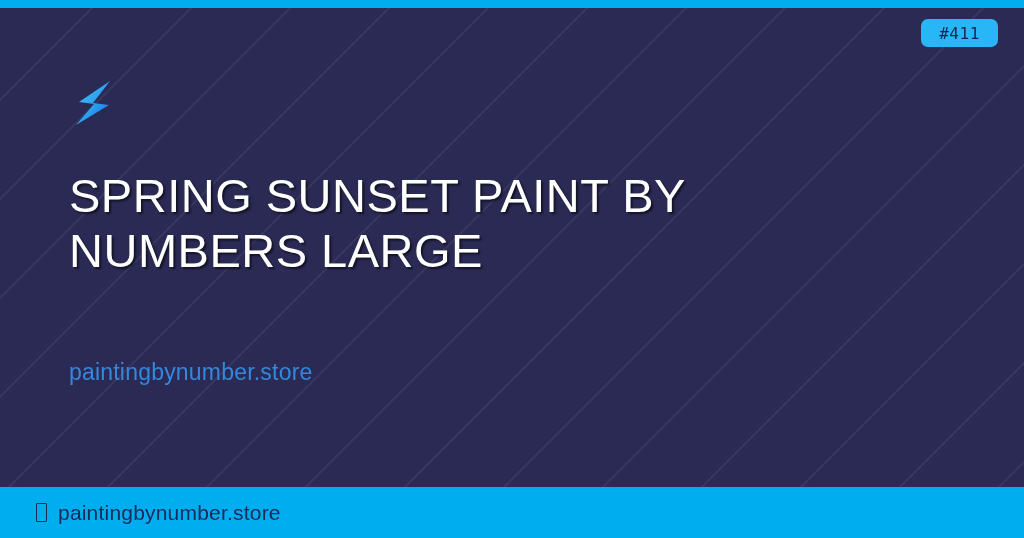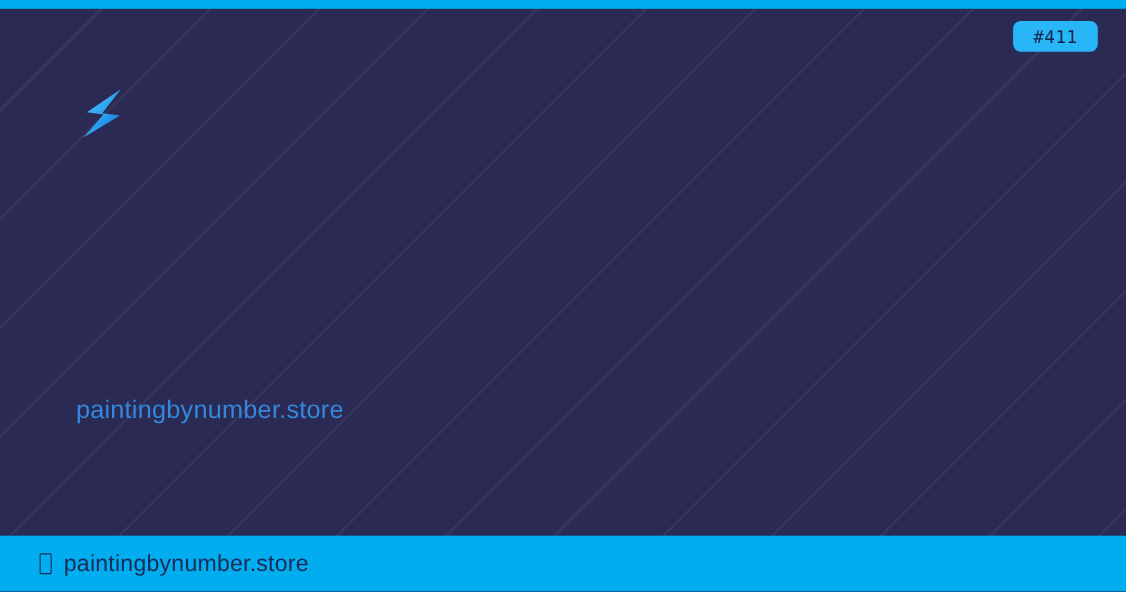--- a/index.html
+++ b/index.html
@@ -117,20 +117,22 @@
         <linearGradient id="boltGrad" x1="0" y1="0" x2="1" y2="1">
           <stop offset="0%" stop-color="#4fc3f7"></stop>
           <stop offset="55%" stop-color="#29a0f0"></stop>
           <stop offset="100%" stop-color="#1565d8"></stop>
         </linearGradient>
       </defs>
       <path d="M38 3 L7 24 L22 26 L4 47 L37 27 L21 25 Z" fill="url(#boltGrad)"></path>
     </svg>
   </div>
 
+  <div class="headline">SPRING SUNSET PAINT BY
+NUMBERS LARGE</div>
 
   <div class="site-link">paintingbynumber.store</div>
 
   <div class="bottom-bar">
     <span class="tofu"></span>
     <span class="bottom-text">paintingbynumber.store</span>
   </div>
 
 </div>
 

